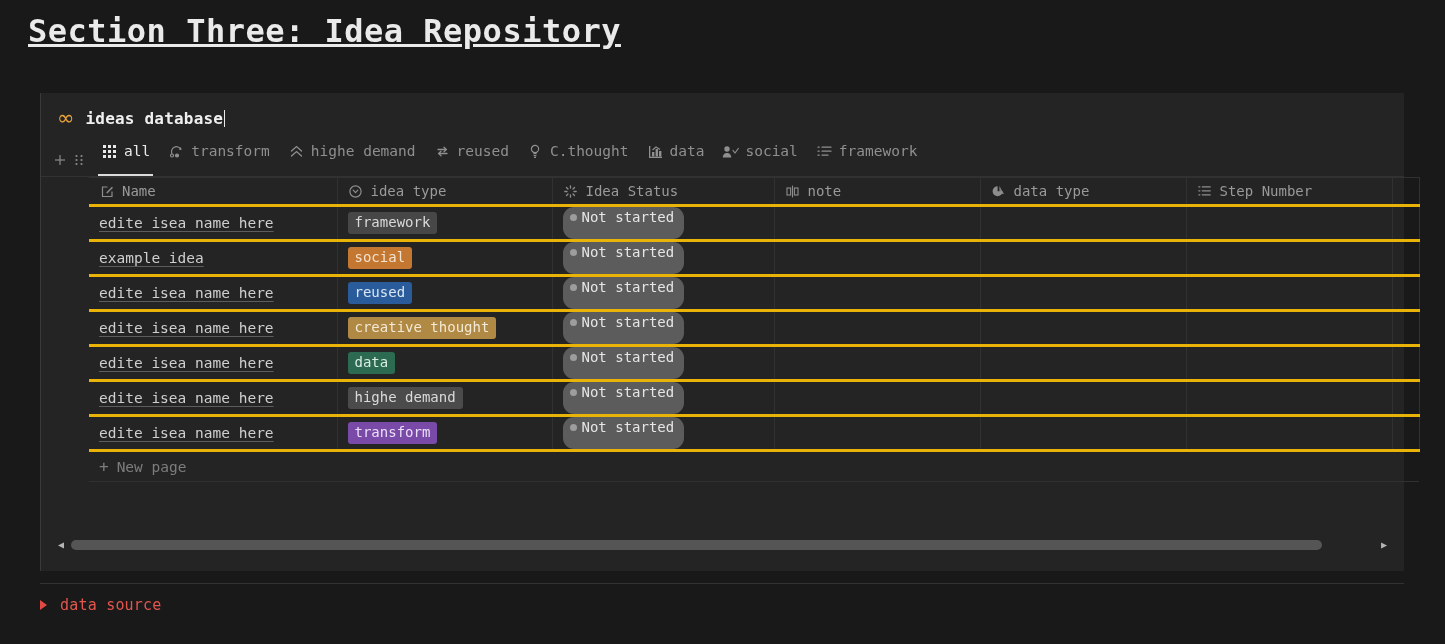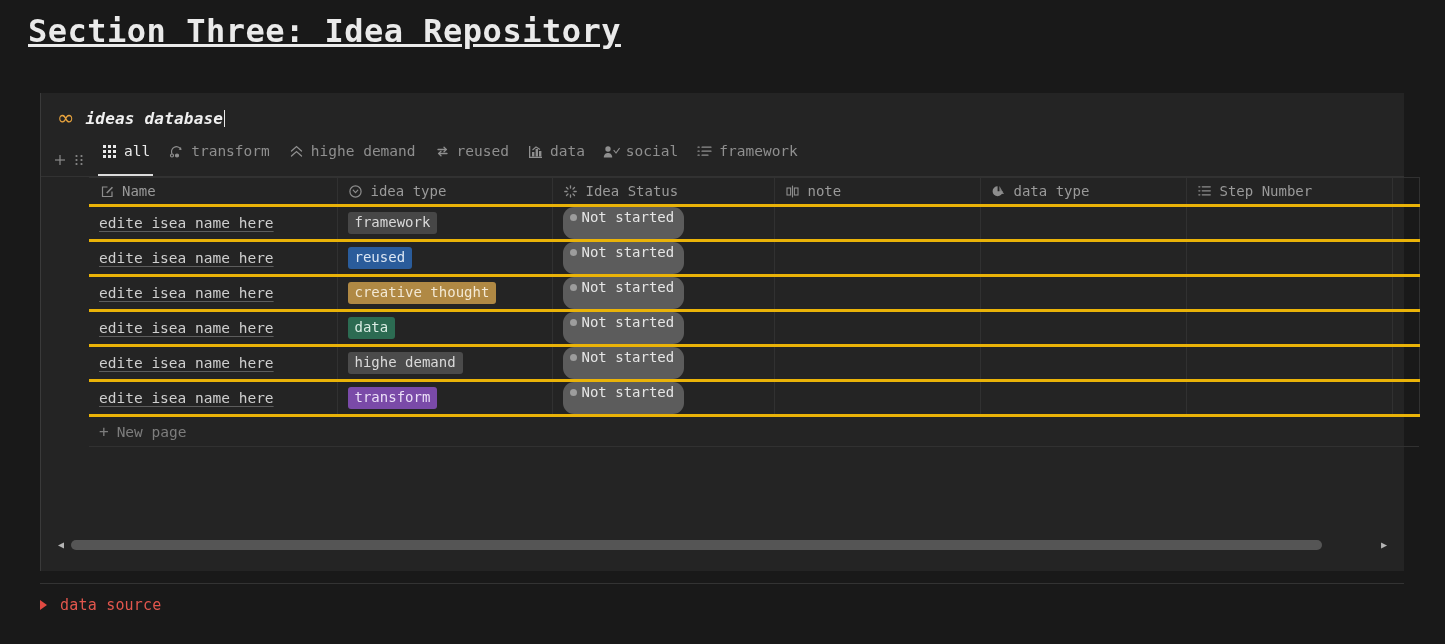--- a/index.html
+++ b/index.html
@@ -52,21 +52,20 @@
     font-size: 21px;
     line-height: 1;
     margin-right: 11px;
     font-family: "DejaVu Sans", sans-serif;
   }
   .db-title-text {
     font-size: 16px;
     font-weight: bold;
     color: #f0f0f0;
     letter-spacing: 0.2px;
-    font-style: italic;
   }
   .text-caret {
     display: inline-block;
     width: 1px;
     height: 17px;
     background: #e8e8e8;
     margin-left: 1px;
     vertical-align: -3px;
   }
 
@@ -362,20 +361,31 @@
         <svg width="15" height="15" viewBox="0 0 15 15" fill="none" stroke="currentColor" stroke-width="1.3" stroke-linecap="round">
           <path d="M3 5.5 H11"></path>
             <path d="M9 3.2 L11.3 5.5 L9 7.8"></path>
           <path d="M12 9.5 H4"></path>
             <path d="M6 7.2 L3.7 9.5 L6 11.8"></path>
         </svg>
       </span>
       <span>reused</span>
     </div>
 
+    <div class="tab">
+      <span class="tab-icon">
+        <svg width="14" height="15" viewBox="0 0 14 15" fill="none" stroke="currentColor" stroke-width="1.2">
+          <circle cx="7" cy="5" r="3.6"></circle>
+          <path d="M5.4 9.6 H8.6"></path>
+            <path d="M5.6 11.6 H8.4"></path>
+          <path d="M6 13.3 H8"></path>
+        </svg>
+      </span>
+      <span>C.thought</span>
+    </div>
 
     <div class="tab">
       <span class="tab-icon">
         <svg width="15" height="14" viewBox="0 0 15 14" fill="currentColor">
           <rect x="1" y="1" width="1.3" height="12"></rect>
           <rect x="1" y="11.7" width="13" height="1.3"></rect>
           <rect x="4" y="7" width="2.4" height="4.5"></rect>
           <rect x="7.6" y="4" width="2.4" height="7.5"></rect>
           <rect x="11" y="6" width="2.4" height="5.5"></rect>
           <polyline points="4.5,5 8,2 12,4.5" fill="none" stroke="currentColor" stroke-width="1.1"></polyline>
@@ -511,20 +521,32 @@
           <td><span class="status-pill" style="background: rgb(92, 92, 92);">
                 <span class="status-dot" style="background: rgb(157, 157, 157);"></span>
                 <span>Not started</span>
               </span></td>
           <td></td>
           <td></td>
           <td></td>
           <td></td>
         </tr>
 
+        <tr>
+          <td><span class="cell-name">example idea</span></td>
+          <td><span class="tag" style="background: rgb(196, 119, 49); color: rgb(242, 226, 207);">social</span></td>
+          <td><span class="status-pill" style="background: rgb(92, 92, 92);">
+                <span class="status-dot" style="background: rgb(157, 157, 157);"></span>
+                <span>Not started</span>
+              </span></td>
+          <td></td>
+          <td></td>
+          <td></td>
+          <td></td>
+        </tr>
 
         <tr>
           <td><span class="cell-name">edite isea name here</span></td>
           <td><span class="tag" style="background: rgb(42, 92, 155); color: rgb(219, 230, 243);">reused</span></td>
           <td><span class="status-pill" style="background: rgb(92, 92, 92);">
                 <span class="status-dot" style="background: rgb(157, 157, 157);"></span>
                 <span>Not started</span>
               </span></td>
           <td></td>
           <td></td>

